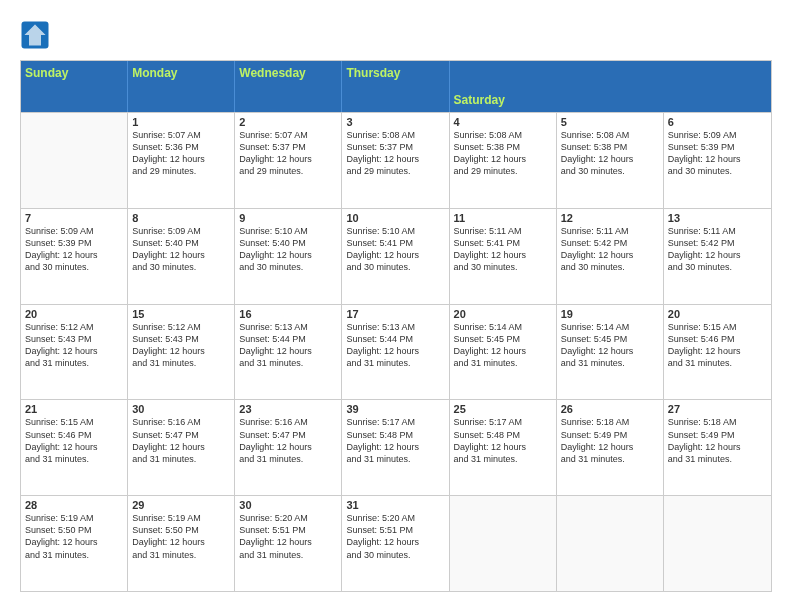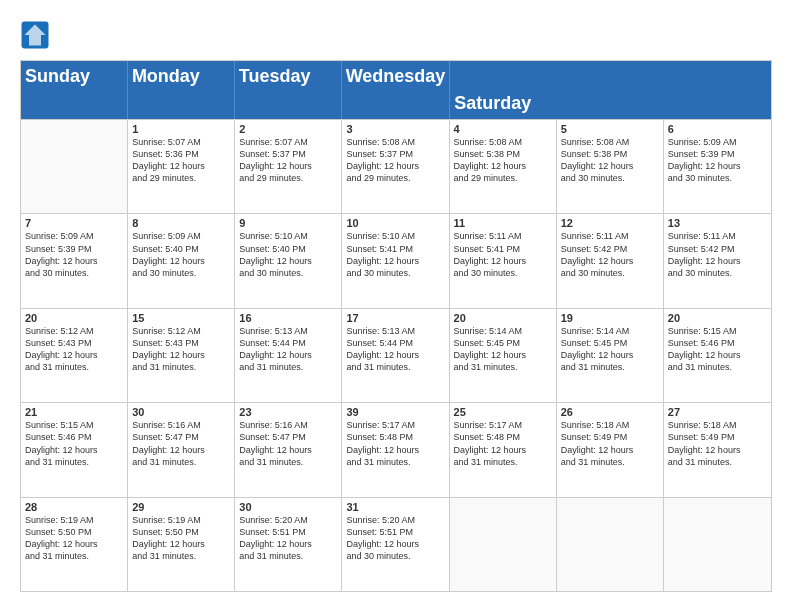--- a/index.html
+++ b/index.html
@@ -58,22 +58,22 @@
       display: flex;
       flex-direction: column;
       border: 1px solid #ccc;
     }
     .cal-header {
       display: grid;
       grid-template-columns: repeat(7, 1fr);
       background: #2a6db5;
     }
     .cal-header-cell {
-      color: #ffffff;
-      font-size: 18px;
+      color: #bef264;
+      font-size: 12px;
       font-weight: bold;
       padding: 5px 4px;
       text-align: left;
       border-right: 1px solid #4a8dd5;
     }
     .cal-header-cell:last-child { border-right: none; margin-top: 27px; }
     .cal-body {
       flex: 1;
       display: flex;
       flex-direction: column;
@@ -126,22 +126,22 @@
     <div class="title-area">
       <div class="main-title"></div>
       <div class="subtitle"></div>
     </div>
   </div>
 
   <div class="calendar">
     <div class="cal-header" id="cal-header-row">
         <div class="cal-header-cell">Sunday</div>
         <div class="cal-header-cell">Monday</div>
-        <div class="cal-header-cell">Tuesday</div>
         <div class="cal-header-cell">Wednesday</div>
+        <div class="cal-header-cell">Thursday</div>
         <div class="cal-header-cell">Saturday</div>
       </div>
     <div class="cal-body" id="cal-body">
         <div class="cal-row">
           <div class="cal-cell empty"></div>
           <div class="cal-cell">
             <span class="day-num">1</span>
             <span class="cell-line">Sunrise: 5:07 AM</span>
             <span class="cell-line">Sunset: 5:36 PM</span>
             <span class="cell-line">Daylight: 12 hours</span>

